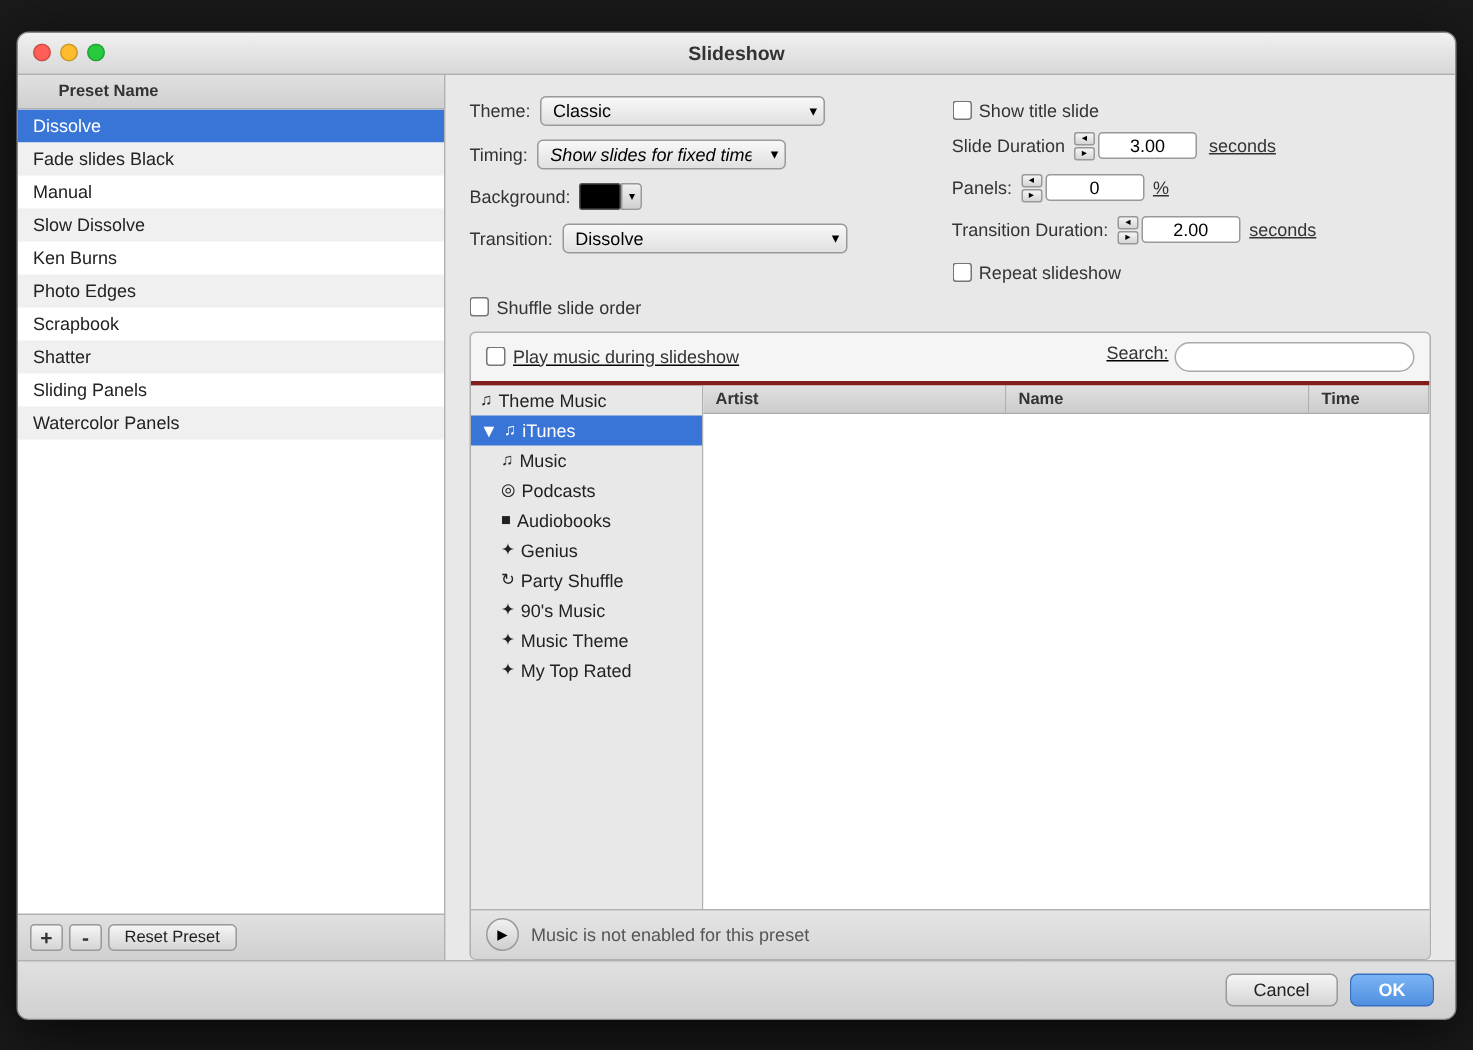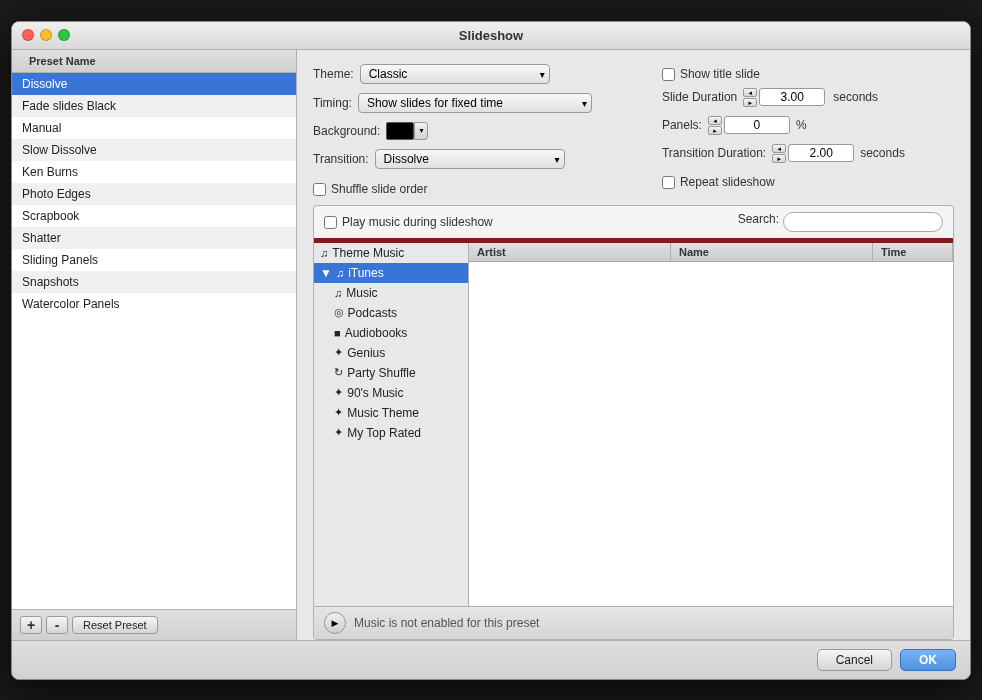--- a/index.html
+++ b/index.html
@@ -59,21 +59,21 @@
     
     .left-panel {
       width: 285px;
       background: #fff;
       border-right: 1px solid #b0b0b0;
       display: flex;
       flex-direction: column;
     }
     .preset-header {
       background: linear-gradient(to bottom, #e0e0e0, #d0d0d0);
-      padding: 5px 17px;
+      padding: 5px 27px;
       font-weight: 700;
       font-size: 11px;
       color: #333;
       border-bottom: 1px solid #b0b0b0;
     }
     .preset-list {
       list-style: none;
       overflow-y: auto;
       flex: 1;
     }
@@ -214,24 +214,25 @@
       display: flex;
       align-items: center;
       justify-content: center;
       font-size: 7px;
       cursor: pointer;
       line-height: 1;
     }
     .units {
       font-size: 12px;
       color: #333;
+      text-decoration: underline;
     }
     .checkbox-row {
       display: flex;
-      align-items: flex-end;
+      align-items: flex-start;
       gap: 5px;
       font-size: 12px;
       color: #333;
       margin: 3px 0;
     }
     .checkbox-row input[type="checkbox"] {
       margin: 0;
     }
     .right-col {
       display: flex;
@@ -253,21 +254,22 @@
       display: flex;
       flex-direction: column;
       overflow: hidden;
       margin-bottom: 0;
     }
     .music-header {
       display: flex;
       align-items: center;
       justify-content: space-between;
       padding: 6px 10px;
-      border-bottom: 5px solid #7f1d1d;
+      border-bottom: 3px solid #7f1d1d;
+      text-decoration: underline;
     }
     .music-search {
       display: flex;
       gap: 4px;
     }
     .search-label {
       font-size: 12px;
       color: #333;
     }
     .search-box {
@@ -364,21 +366,21 @@
     .action-btn.default-btn {
       background: linear-gradient(to bottom, #7ab4f5, #5090e0);
       border: 1px solid #3a70c0;
       color: #fff;
       font-weight: 600;
     }
     .striped-row {
       background: #f9f9f9;
     }
     .theme-select { width: 190px; }
-    .timing-select { width: 234px; }
+    .timing-select { width: 166px; font-style: italic; }
     .transition-select { width: 190px; }
   </style>
 </head>
 <body>
 
 <div class="window">
 
   <div class="titlebar">
     <div class="traffic-lights">
       <div class="traffic-light close"></div>
@@ -395,21 +397,20 @@
       <ul class="preset-list">
       <li class="selected">Dissolve</li>
           <li class="striped-row">Fade slides Black</li>
           <li>Manual</li>
           <li class="striped-row">Slow Dissolve</li>
           <li>Ken Burns</li>
           <li class="striped-row">Photo Edges</li>
           <li>Scrapbook</li>
           <li class="striped-row">Shatter</li>
           <li>Sliding Panels</li>
-          <li class="striped-row">Snapshots</li>
           <li>Watercolor Panels</li>
         </ul>
       <div class="left-footer">
         <div class="icon-btn">+</div>
         <div class="icon-btn">-</div>
         <button class="reset-btn">Reset Preset</button>
       </div>
     </div>
 
     <div class="right-panel">
@@ -452,21 +453,21 @@
             <div class="select-wrapper">
               <select class="transition-select">
                 <option>Dissolve</option>
                 <option>Fade</option>
                 <option>Slide</option>
                 <option>None</option>
               </select>
             </div>
           </div>
 
-          <div class="checkbox-row" style="margin-top:4px;">
+          <div class="checkbox-row" style="margin-top:20px;">
             <input type="checkbox" style="">
             <span>Shuffle slide order</span>
           </div>
         </div>
 
         <div class="right-col">
 
           <div class="checkbox-row">
             <input type="checkbox" style="">
             <span>Show title slide</span>

